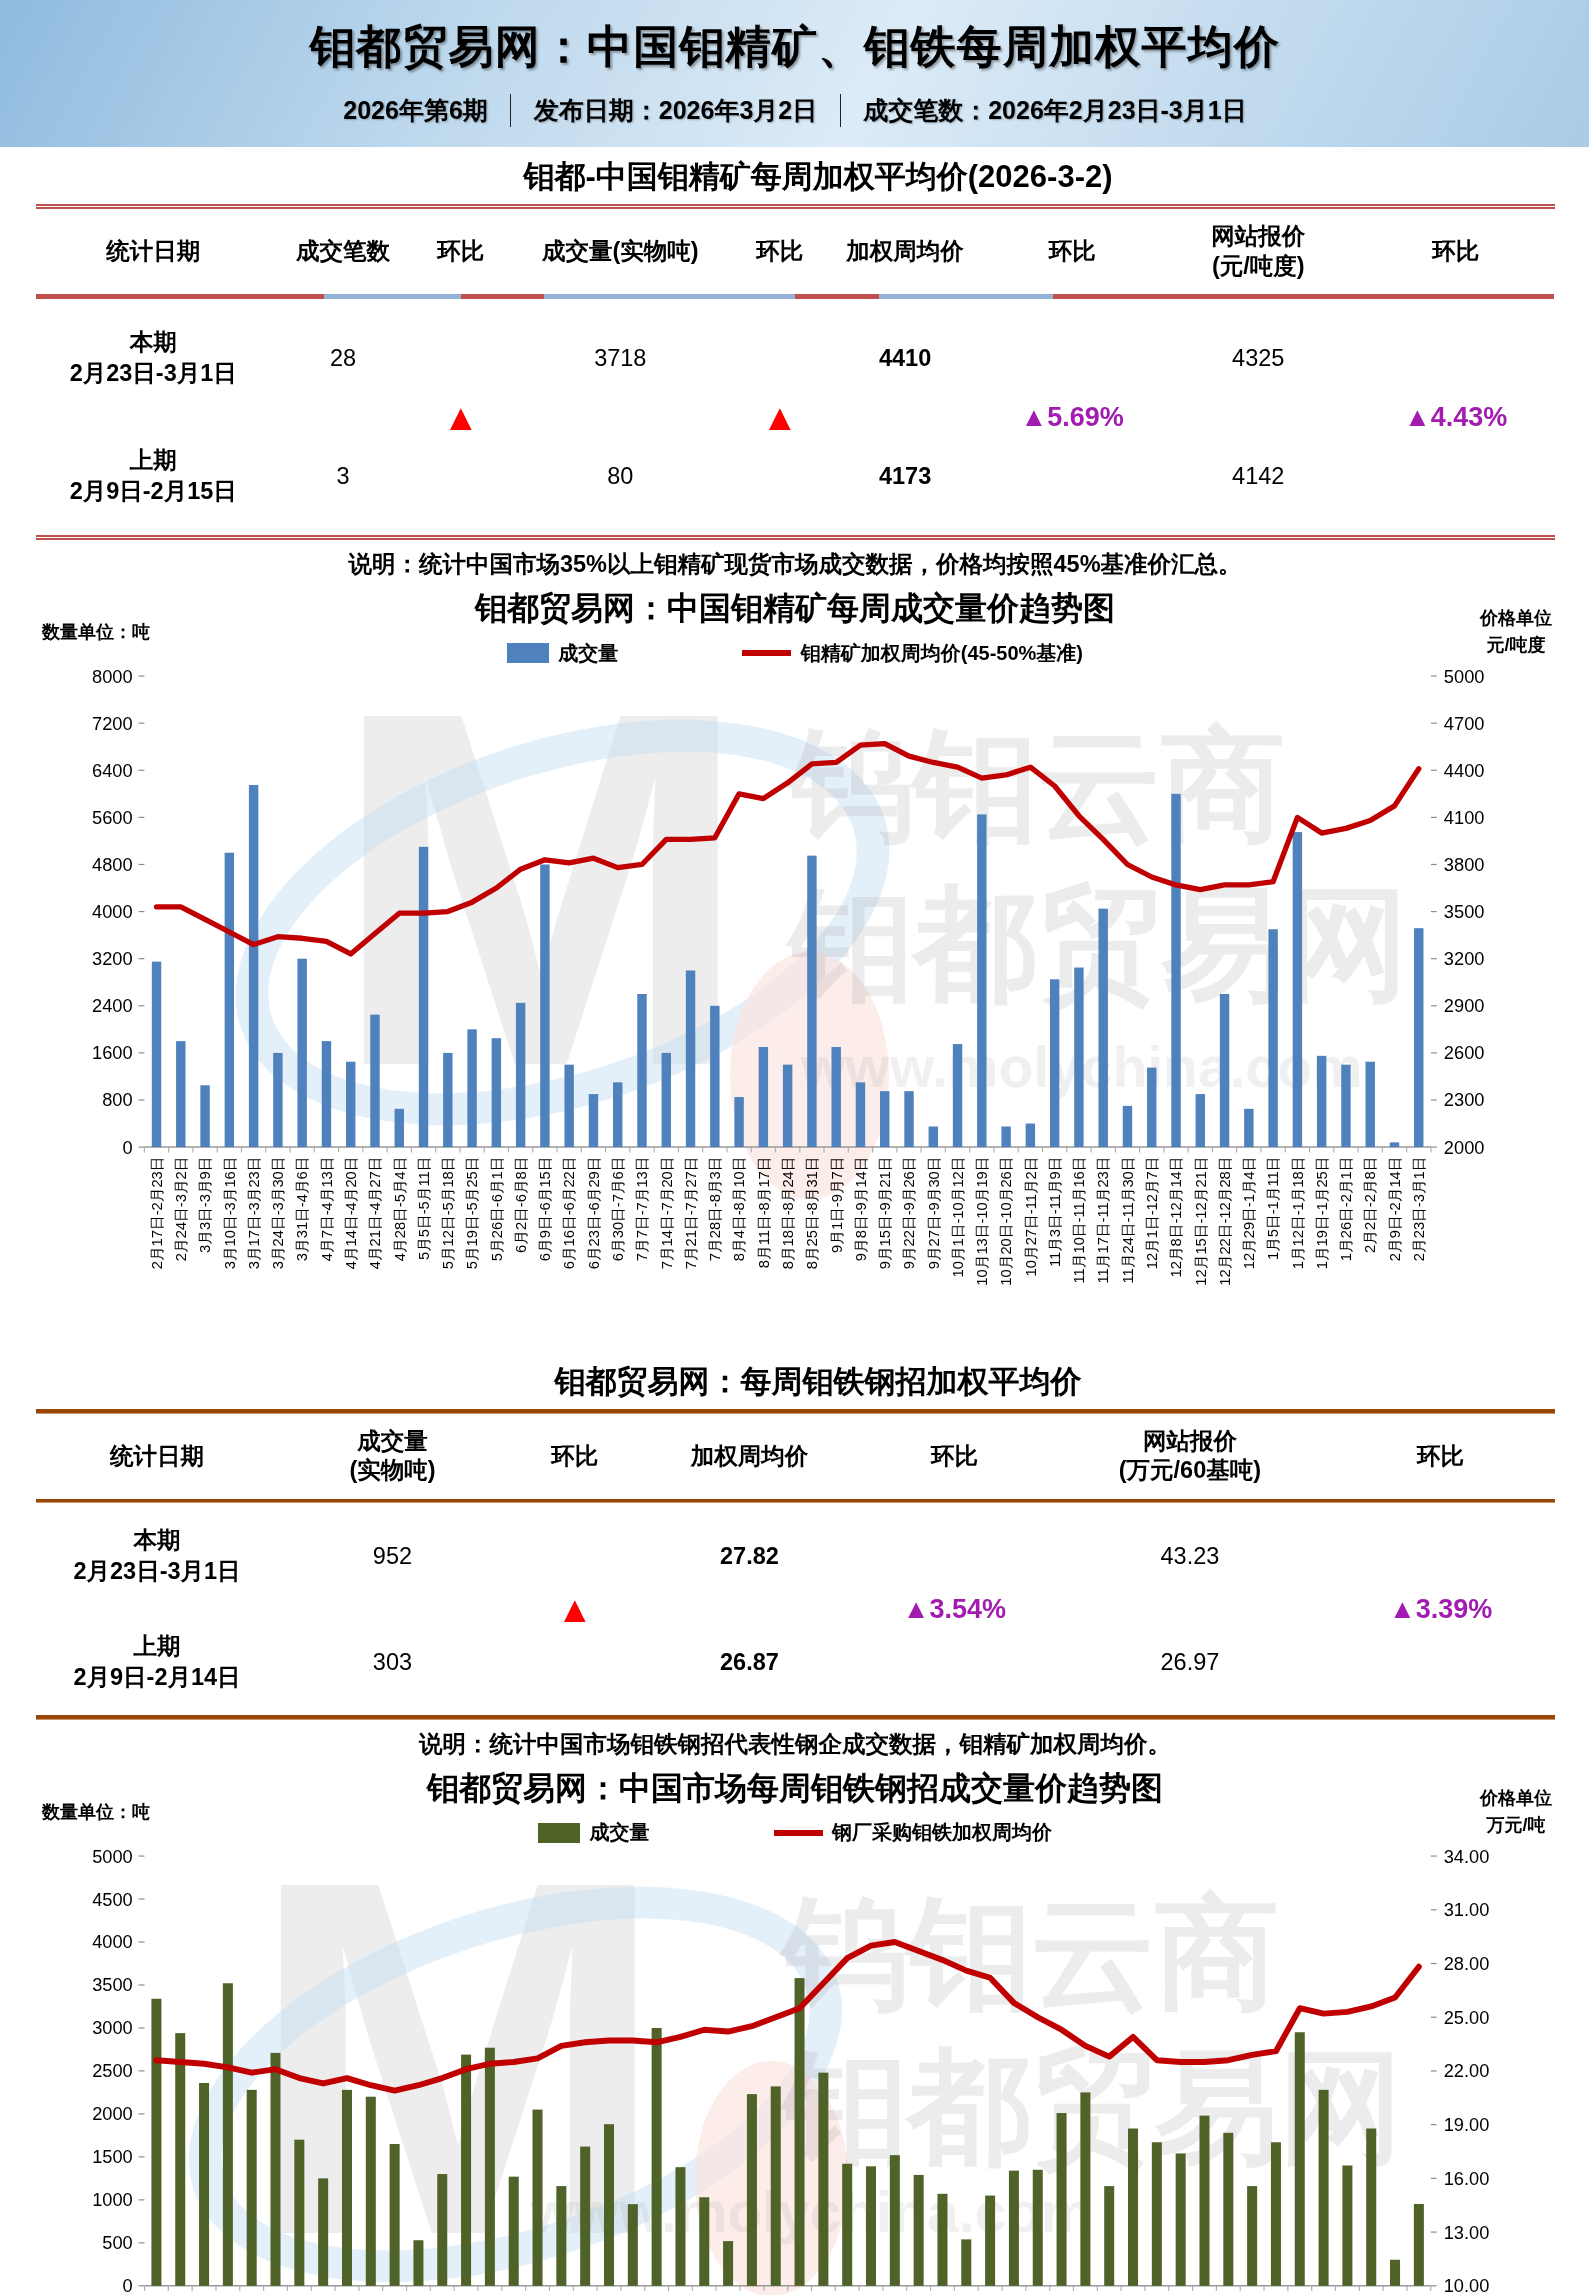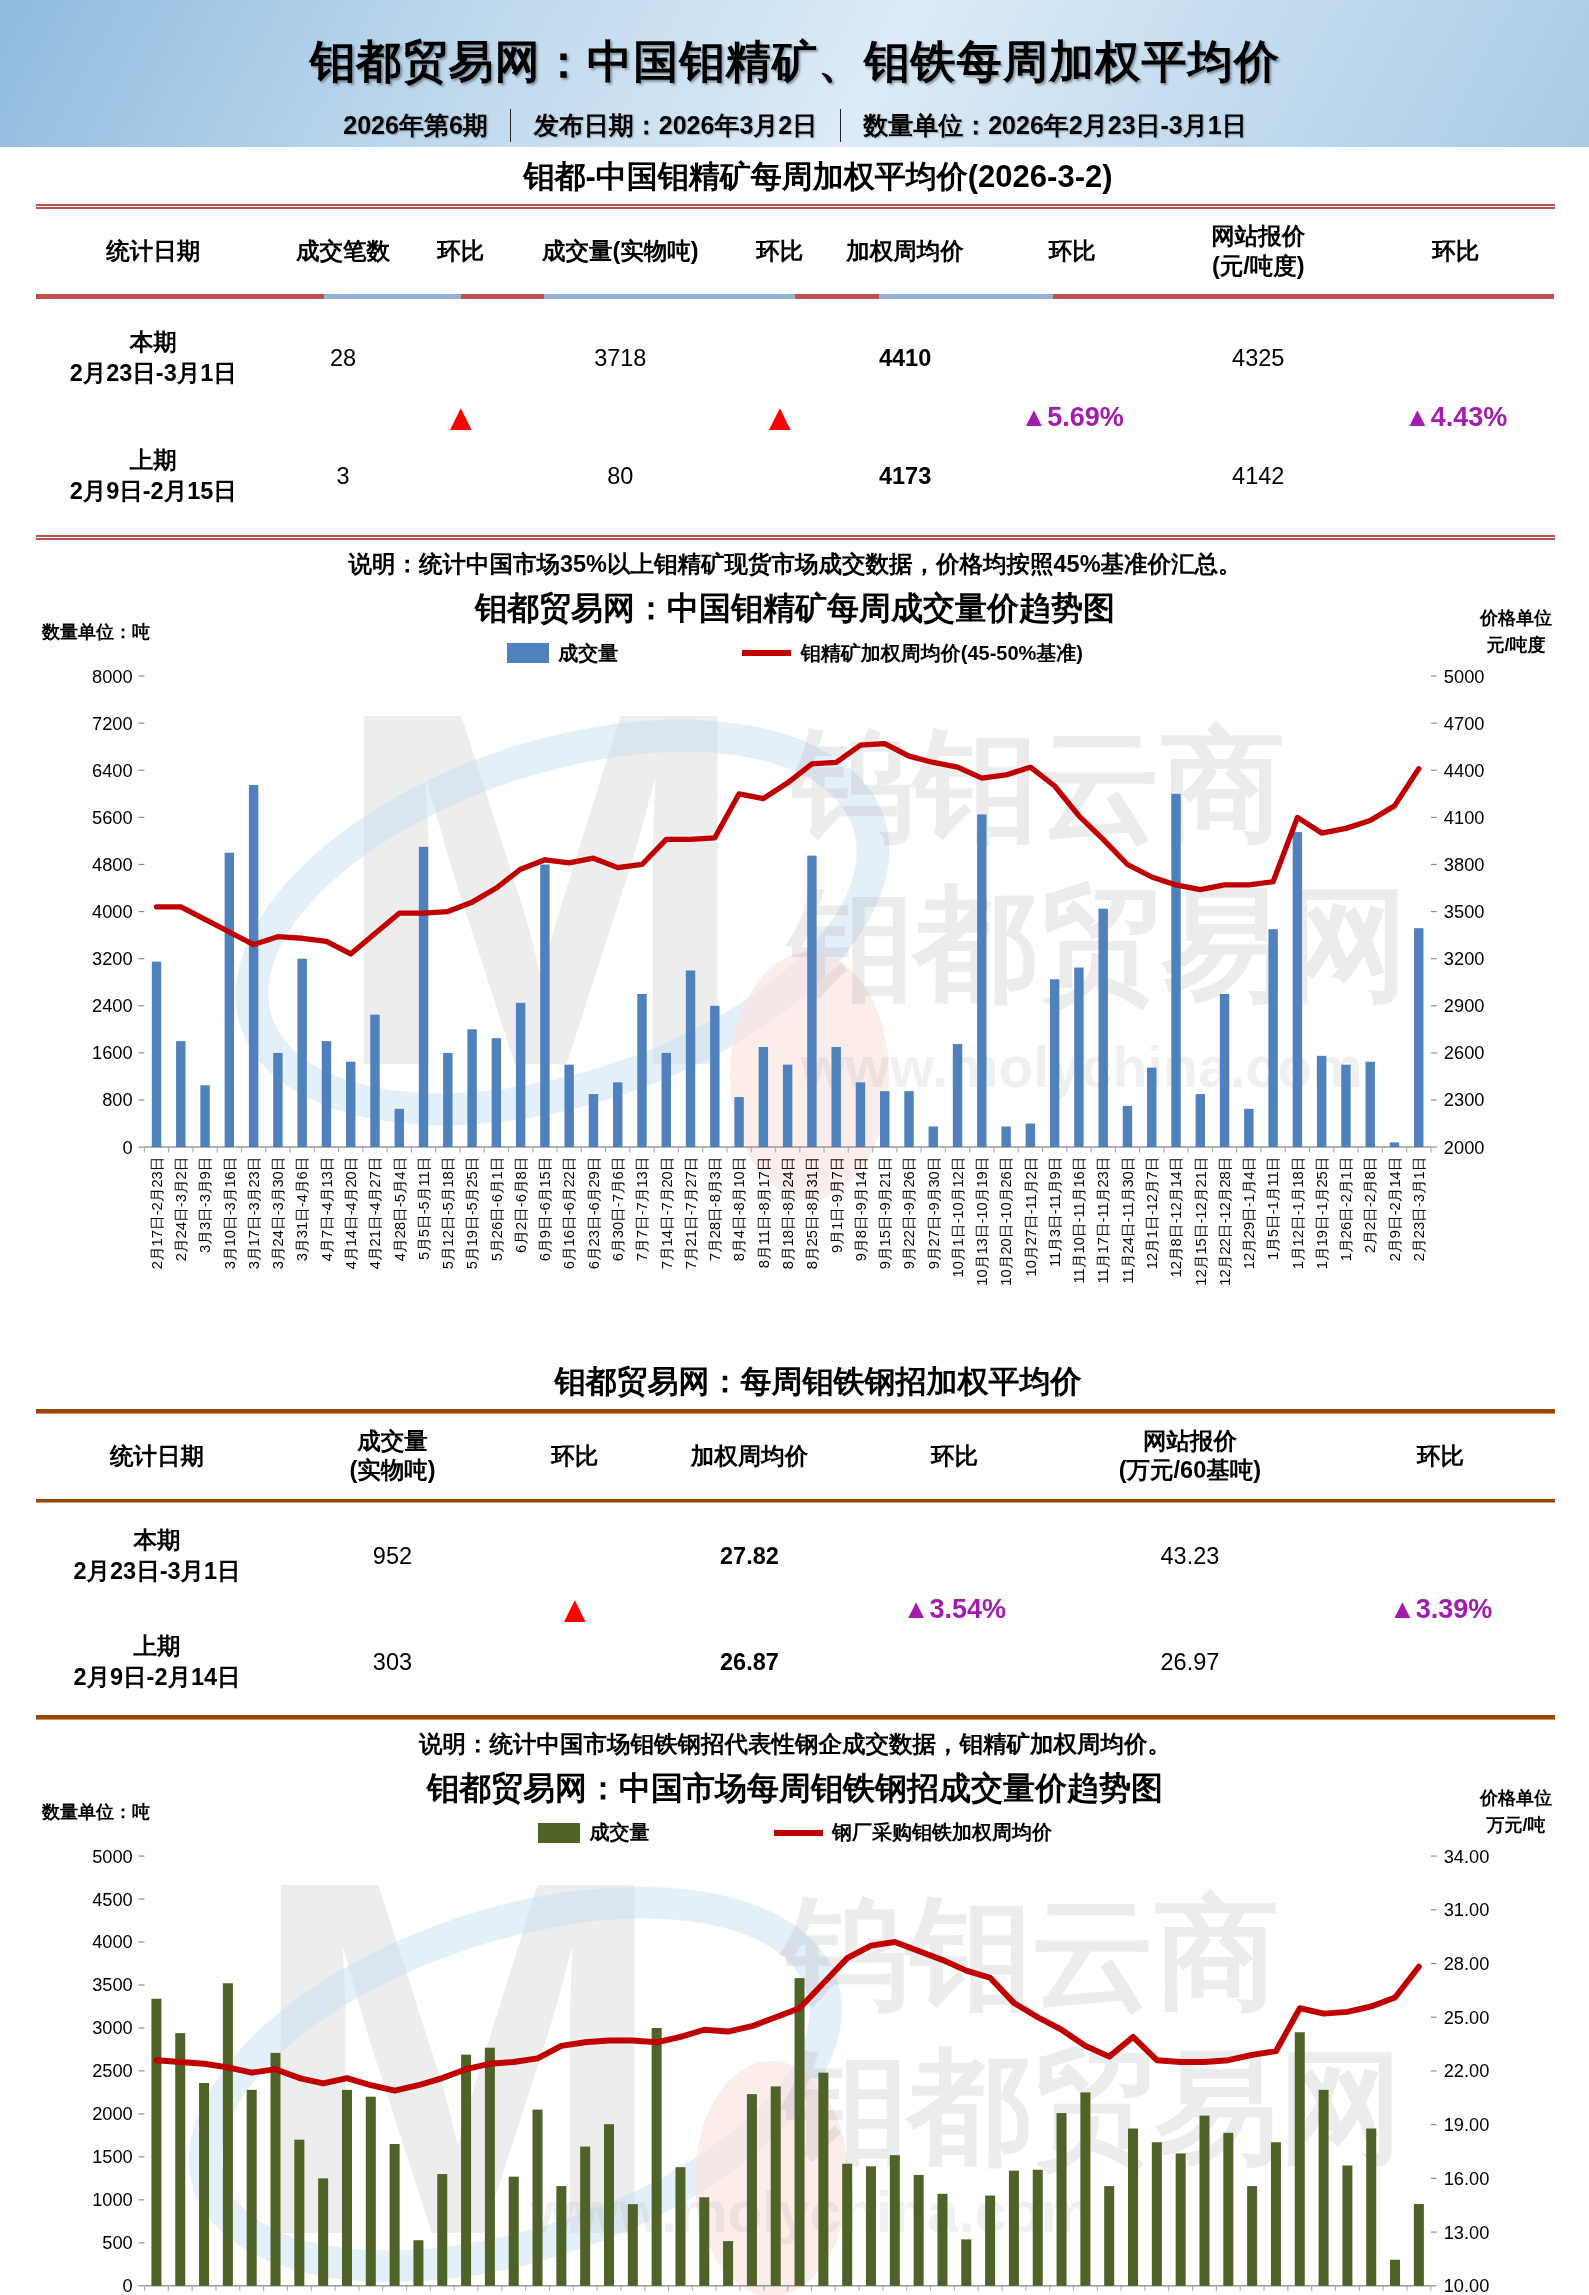--- a/index.html
+++ b/index.html
@@ -1,21 +1,21 @@
 <!DOCTYPE html>
 <html style="font-size:9.4px"><head>
 <meta charset="utf-8">
 <style>
   * { margin:0; padding:0; box-sizing:border-box; }
   html,body { background:#fff; }
   body { width:1590px; height:2295px; overflow:hidden; font-family:"Liberation Sans", sans-serif; color:#000; }
 
   
   .hdr { height:147px; background:linear-gradient(118deg,#8fbbdf 0%,#bcd7ec 28%,#dcebf7 55%,#a9cbe6 100%); text-align:center; padding-top:16.5px; }
-  .hdr-title { font-size:45px; font-weight:bold; letter-spacing:1.2px; text-shadow:1.8px 1.8px 2.4px rgba(0,0,0,.35);margin-top:15px; }
+  .hdr-title { font-size:45px; font-weight:bold; letter-spacing:1.2px; text-shadow:1.8px 1.8px 2.4px rgba(0,0,0,.35); }
   .hdr-sub { margin-top:17.7px; display:flex; justify-content:center; align-items:center; gap:22.4px; font-size:25px; font-weight:bold; text-shadow:1.2px 1.2px 1.8px rgba(0,0,0,.25); }
   .hdr-divider { width:1.2px; height:33px; background:#222; }
 
   
   .sec-title { text-align:center; font-size:31px; font-weight:bold; margin:9.4px 0 5.9px;padding-left:46px; }
 
   
   .tbl-wrap { width:1519px; margin:0 auto; }
   table { width:100%; border-collapse:collapse; table-layout:fixed; }
   td { text-align:center; vertical-align:middle; font-size:23.5px; padding:5.9px 2.4px; }
@@ -57,21 +57,21 @@
 </head>
 <body>
 
 <div class="hdr">
   <div class="hdr-title">钼都贸易网：中国钼精矿、钼铁每周加权平均价</div>
   <div class="hdr-sub">
     <span>2026年第6期</span>
     <span class="hdr-divider"></span>
     <span>发布日期：2026年3月2日</span>
     <span class="hdr-divider"></span>
-    <span>数量单位：2026年2月23日-3月1日</span>
+    <span>成交笔数：2026年2月23日-3月1日</span>
   </div>
 </div>
 
 <div class="sec-title">钼都-中国钼精矿每周加权平均价(2026-3-2)</div>
 <div class="tbl-wrap">
   <div class="rule-red-top"></div>
   <table>
     <colgroup>
       <col style="width:15.5%">
         <col style="width:9.5%">

